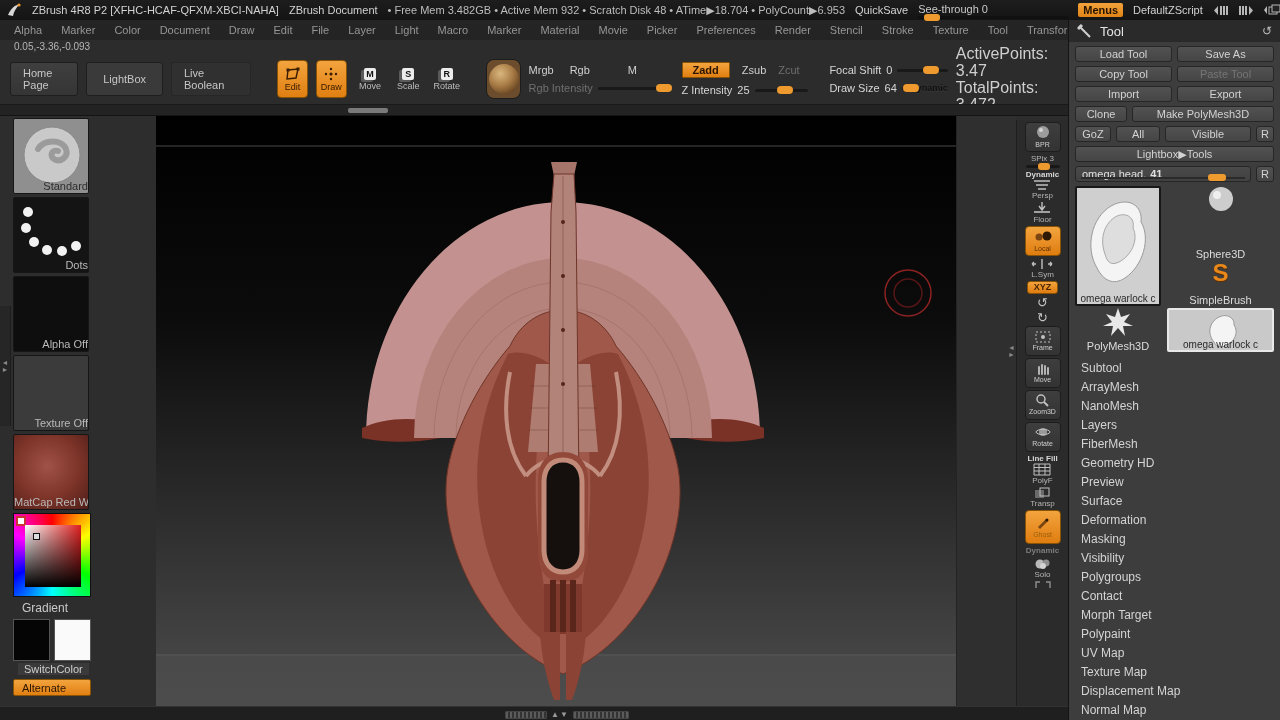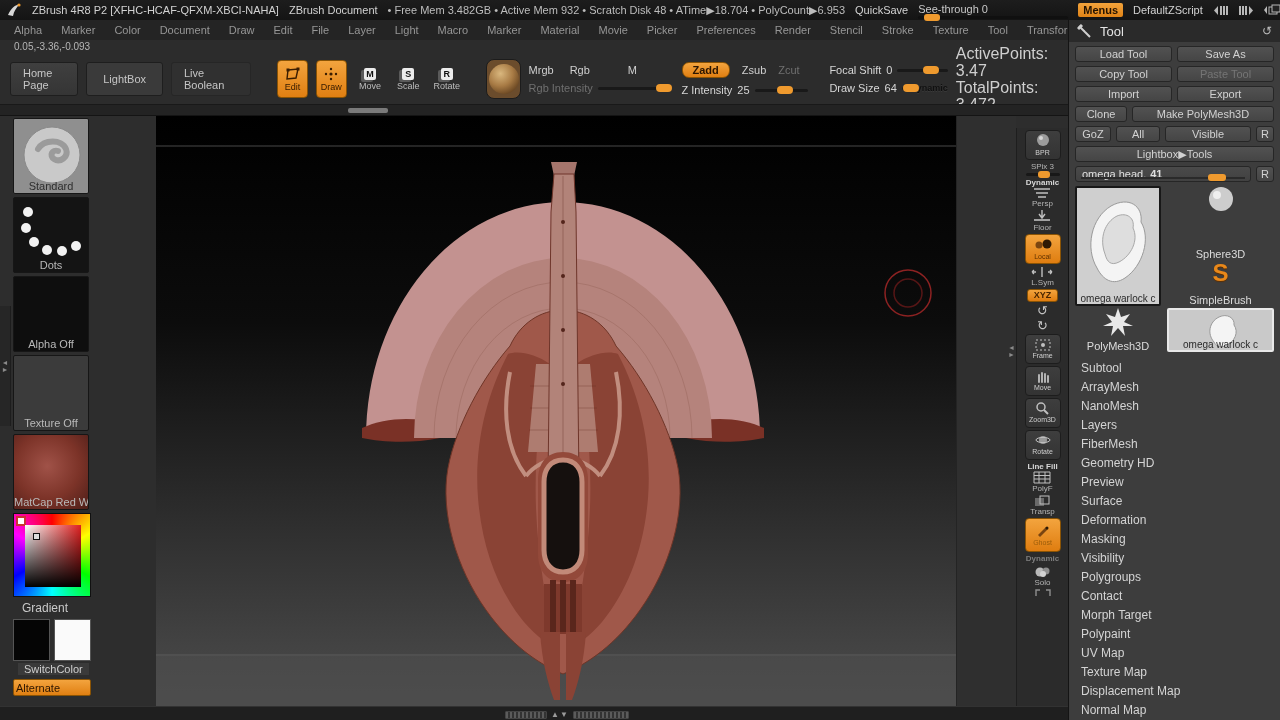--- a/index.html
+++ b/index.html
@@ -46,21 +46,21 @@
   .badge { width:12px; height:12px; background:#ececec; color:#111; font-size:9px; font-weight:bold;
            display:flex; align-items:center; justify-content:center; border-radius:2px;
            box-shadow:-3px 2px 0 #5a5a5a; }
   .mat-swatch { width:40px; height:40px; border-radius:8px; background:#6b4c2c;
                 border:1px solid #1c1c1c; display:flex; align-items:center; justify-content:center; }
   .mat-ball { width:30px; height:30px; border-radius:50%;
               background:radial-gradient(circle at 38% 32%, #d9b77e 0%, #a87b45 45%, #5d3c1b 85%); }
   .stack { display:flex; flex-direction:column; gap:6px; justify-content:center; }
   .mrow { display:flex; align-items:center; gap:16px; color:#cfcfcf; }
   .mrow .dim { color:#6f6f6f; }
-  .pill { background:linear-gradient(#f3a43e,#e07f12); color:#2b1500; border-radius:7px;
+  .pill { background:linear-gradient(#f3a43e,#e07f12); color:#2b1500; border-radius:1px;
           padding:1px 10px; font-weight:bold; border:1px solid #8a5304; }
   .groove { position:relative; height:3px; background:#191919; border-radius:2px; }
   .g-handle { position:absolute; top:-3px; width:16px; height:8px; background:#ef9a2e;
               border-radius:4px; }
   .slider-line { display:flex; align-items:center; gap:5px; color:#d6d6d6; }
   .dyn { font-size:9px; font-weight:bold; color:#101010; text-shadow:0 1px 0 #3a3a3a; }
   .points { color:#cfcfcf; line-height:17px; font-size:16px; }
 
   .shelf-scroll { position:absolute; left:0; top:104px; width:1068px; height:12px; background:#232323;
                   border-top:1px solid #191919; border-bottom:1px solid #141414; }
@@ -70,21 +70,21 @@
   
   .workspace { position:absolute; left:0; top:116px; width:1068px; height:590px; background:#2d2d2d; }
 
   
   .left-tray { position:absolute; left:0; top:0; width:156px; height:590px; background:#2d2d2d; }
   .tray-strip { position:absolute; left:0; top:190px; width:11px; height:120px; background:#262626;
                 border-right:1px solid #1d1d1d; display:flex; flex-direction:column;
                 align-items:center; justify-content:center; color:#8a8a8a; font-size:7px; line-height:7px;}
   .thumb { position:relative; width:76px; height:76px; margin:0 0 3px 13px; border:1px solid #161616;
            border-radius:2px; overflow:hidden; }
-  .thumb .tlabel { position:absolute; left:0; right:0; bottom:1px; text-align:center; font-size:11px; }
+  .thumb .tlabel { position:absolute; left:0; right:0; bottom:1px; text-align:right; font-size:11px; }
   .th-standard { background:#8f8f8f; }
   .th-dots { background:#141414; }
   .th-alpha { background:#0e0e0e; }
   .th-texture { background:#3b3b3b; }
   .th-matcap { background:radial-gradient(circle at 45% 42%, #a05248 0%, #7c3328 55%, #52201a 95%); }
   .lab-dark { color:#2e2e2e; }
   .lab-lite { color:#b9b9b9; }
   .gradient-box { position:relative; width:78px; height:84px; margin-left:13px;
                   background:conic-gradient(#f00,#ff0,#0f0,#0ff,#00f,#f0f,#f00); border:1px solid #111; }
   .satval { position:absolute; left:11px; top:11px; width:56px; height:62px;
@@ -95,35 +95,35 @@
   .gcursor { position:absolute; left:8px; top:8px; width:7px; height:7px; border:1px solid #111;
              background:#ddd; }
   .tray-label { margin:4px 12px 4px 22px; color:#c9c9c9; font-size:12px; }
   .switch-wrap { display:flex; gap:4px; margin-left:13px; }
   .sw { width:37px; height:42px; border:1px solid #555; }
   .sw.black { background:#050505; }
   .sw.white { background:#fafafa; }
   .switch-label { margin:2px 0 4px 18px; color:#cfcfcf; background:#3a3a3a; display:inline-block;
                   padding:0 6px; }
   .alt-btn { margin-left:13px; width:78px; height:17px; background:linear-gradient(#f3a43e,#e07f12);
-             color:#2b1500; display:flex; align-items:center; padding-left:2px; border-radius:2px;
+             color:#2b1500; display:flex; align-items:center; padding-left:8px; border-radius:2px;
              border:1px solid #8a5304; }
 
   
   .canvas { position:absolute; left:156px; top:0; width:800px; height:590px; }
   .canvas svg { display:block; }
 
   
   .right-gap { position:absolute; left:956px; top:0; width:60px; height:590px; background:#2f2f2f;
                border-left:1px solid #242424; }
   .right-gap .arrows { position:absolute; right:1px; top:228px; color:#8a8a8a; font-size:7px;
                line-height:7px; text-align:center; }
 
   
-  .right-shelf { position:absolute; left:1016px; top:12px; width:52px; height:590px; background:#2b2b2b;
+  .right-shelf { position:absolute; left:1016px; top:4px; width:52px; height:590px; background:#2b2b2b;
                  border-left:1px solid #1e1e1e; display:flex; flex-direction:column; align-items:center;
                  padding-top:2px; gap:2px; overflow:hidden; }
   .rs-item { display:flex; flex-direction:column; align-items:center; color:#b5b5b5; font-size:8px;
              line-height:9px; }
   .rs-btn { width:36px; height:30px; background:linear-gradient(#3e3e3e,#333); border:1px solid #1d1d1d;
             border-radius:4px; display:flex; flex-direction:column; align-items:center;
             justify-content:center; color:#cfcfcf; font-size:7px; }
   .rs-btn.orange { background:linear-gradient(#f3a43e,#df7d10); border-color:#8a5304; color:#5e3100; }
   .rs-bold { font-weight:bold; color:#d8d8d8; font-size:8px; }
   .rs-dim-bold { font-weight:bold; color:#7d7d7d; font-size:8px; }

